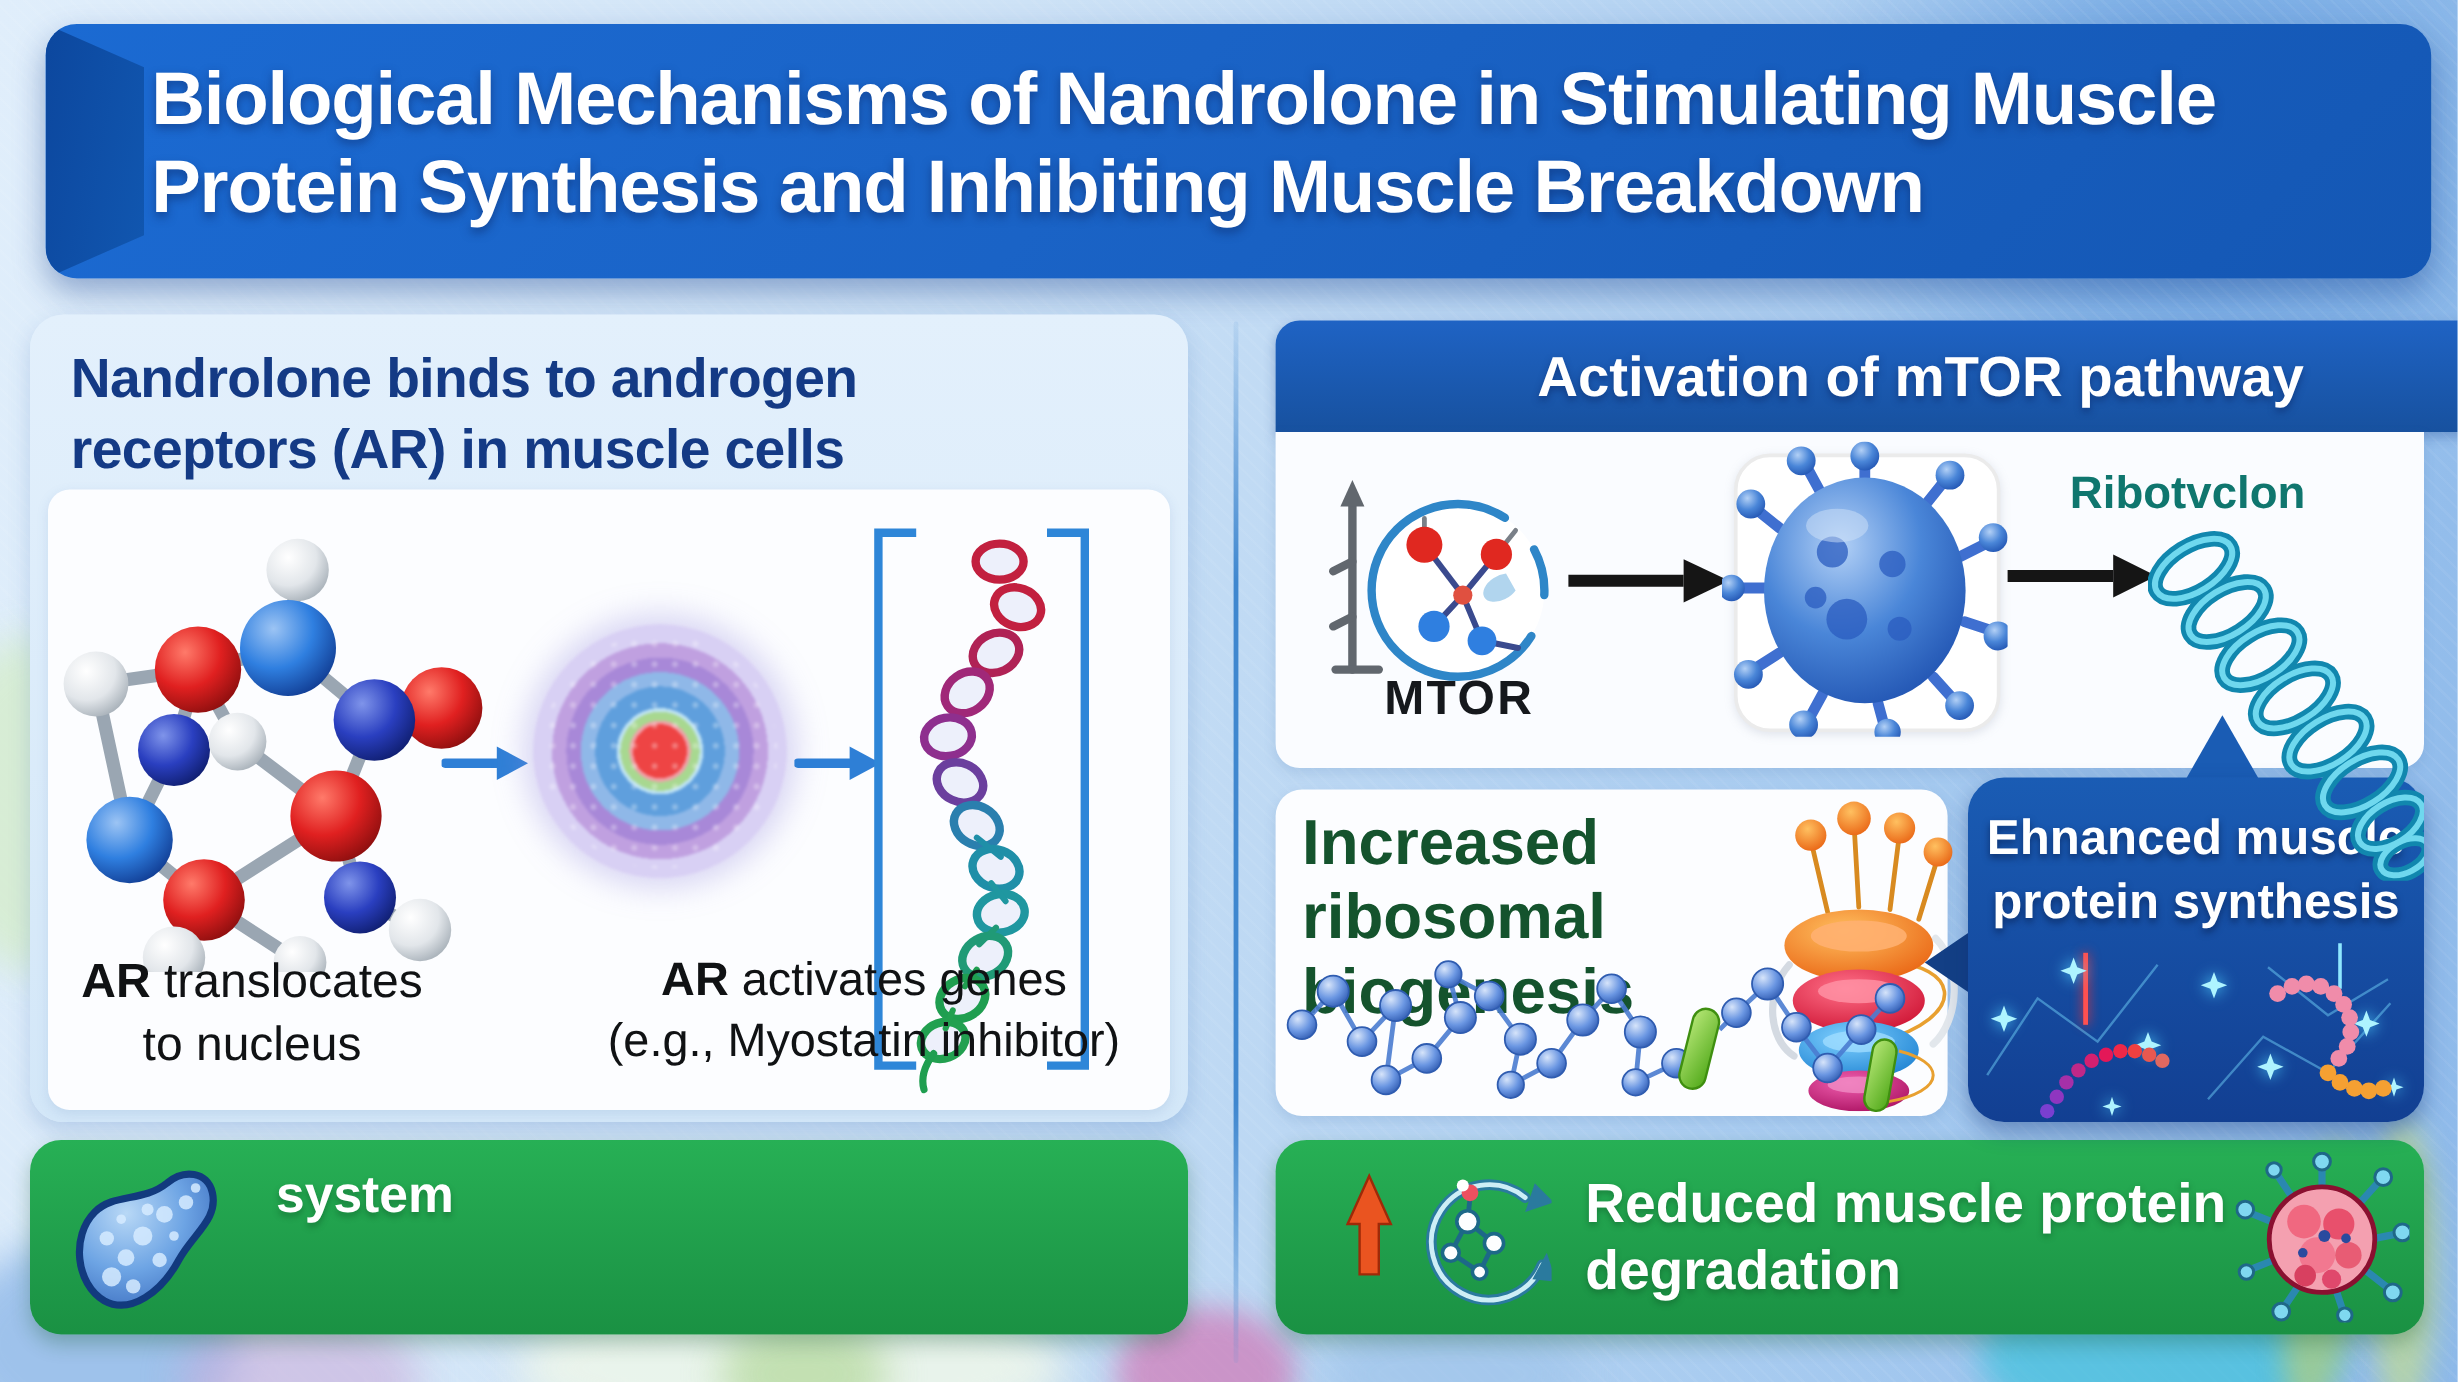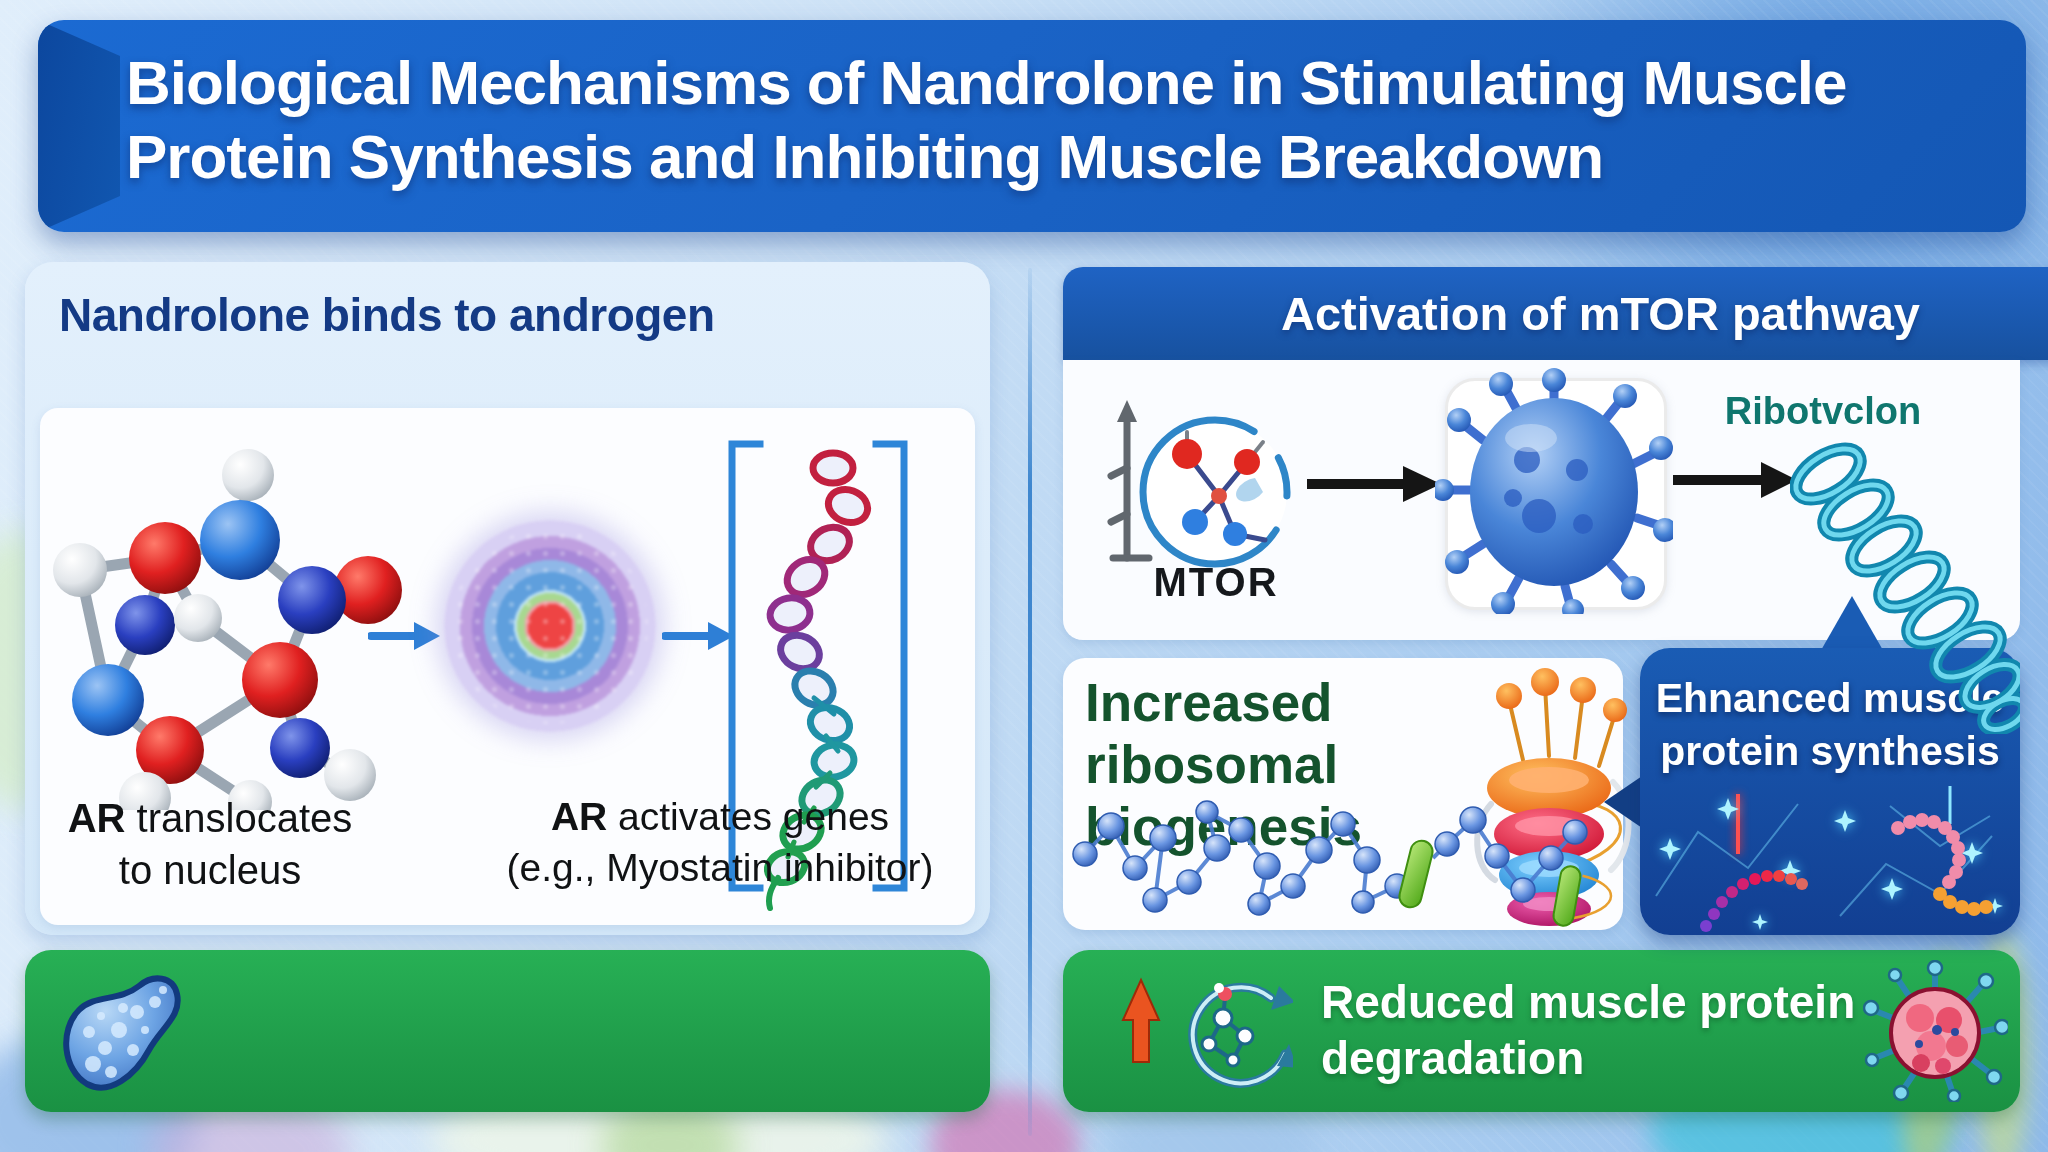--- a/index.html
+++ b/index.html
@@ -112,20 +112,21 @@
   <div class="title-banner">
     <div class="title-text">
       <div>Biological Mechanisms of Nandrolone in Stimulating Muscle</div>
       <div>Protein Synthesis and Inhibiting Muscle Breakdown</div>
     </div>
   </div>
 
   <div class="left-panel">
     <div class="left-header">
       <div>Nandrolone binds to androgen</div>
+      <div>receptors (AR) in muscle cells</div>
     </div>
 
     <div class="left-card">
 
       <svg class="abs" style="left:10px;top:22px;" width="370" height="380" viewBox="0 0 370 380">
         <defs>
           <radialGradient id="gR" cx="35%" cy="30%" r="75%">
               <stop offset="0%" stop-color="#ff7a6a"></stop>
               <stop offset="55%" stop-color="#e02020"></stop>
               <stop offset="100%" stop-color="#8f0f0f"></stop>
@@ -256,20 +257,21 @@
           <circle cx="80" cy="82" r="6"></circle>
         <circle cx="84" cy="44" r="7"></circle>
           <circle cx="102" cy="34" r="6"></circle>
           <circle cx="110" cy="22" r="4"></circle>
         <circle cx="70" cy="40" r="5"></circle>
           <circle cx="48" cy="48" r="4"></circle>
           <circle cx="92" cy="62" r="4"></circle>
       </g>
     </svg>
     <div class="gb-text">
+      <div>system</div>
     </div>
   </div>
 
   <div class="divider"></div>
 
   <div class="right-header">
     <div class="right-header-text">Activation of mTOR pathway</div>
   </div>
 
   <div class="flow-card">

